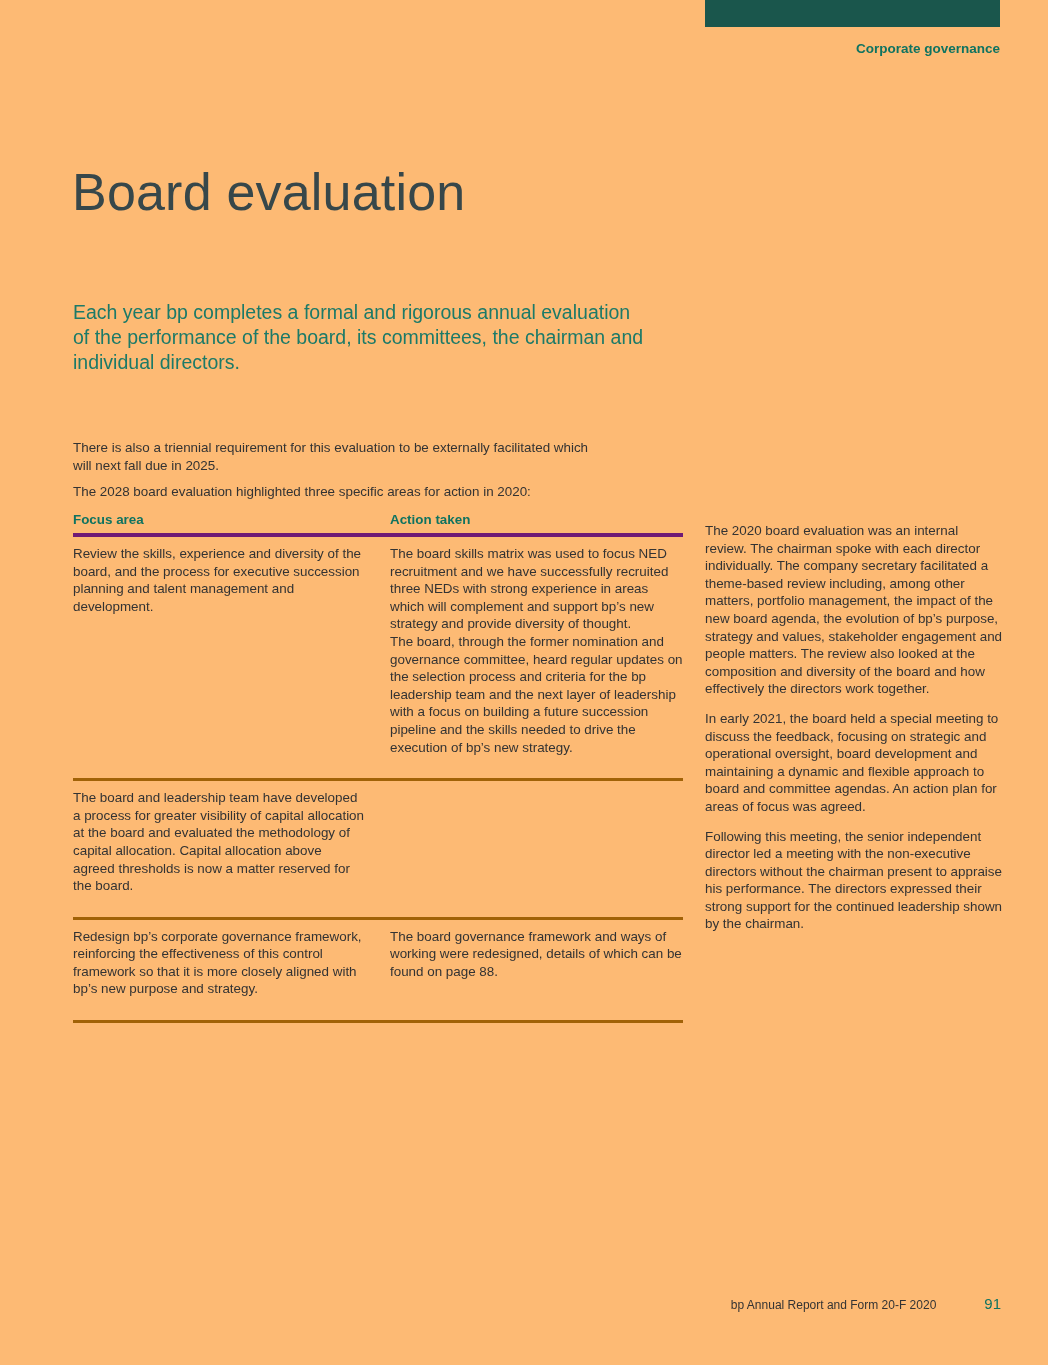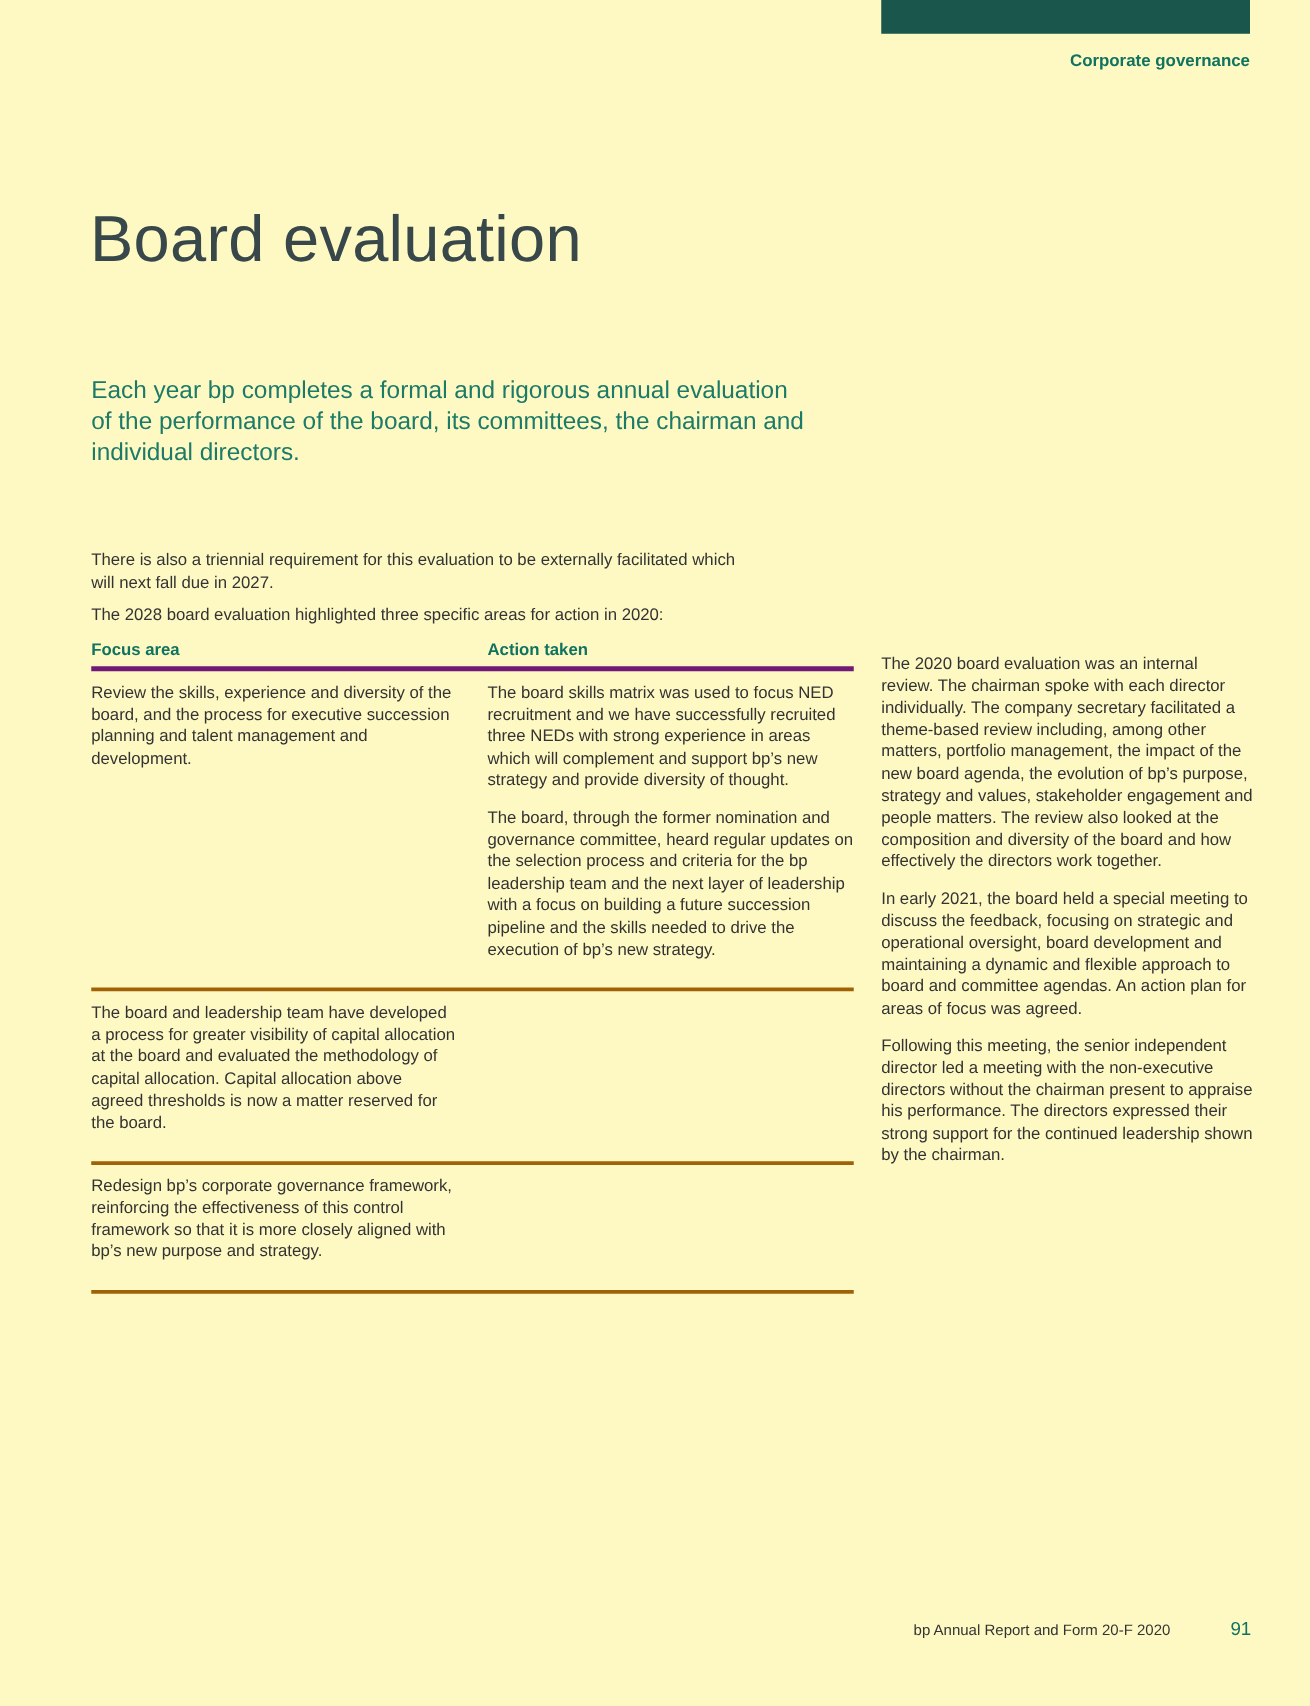--- a/index.html
+++ b/index.html
@@ -5,21 +5,21 @@
   * { margin: 0; padding: 0; box-sizing: border-box; }
   html, body { background: #ffffff; }
   body {
     font-family: "Liberation Sans", sans-serif;
     color: #333333;
   }
   .page {
     position: relative;
     width: 1048px;
     height: 1365px;
-    background: #fef9c3;
+    background: #fdba74;
     overflow: hidden;
   }
   .topbar {
     position: absolute;
     left: 705px;
     top: 0;
     width: 295px;
     height: 27px;
     background: #1a564c;
   }
@@ -85,21 +85,21 @@
     font-size: 13.4px;
   }
   .t-row {
     display: flex;
     padding-top: 8px;
     padding-bottom: 22px;
     border-bottom: 3px solid #a16207;
   }
   .t-col1 { width: 317px; padding-right: 22px; }
   .t-col2 { width: 293px; }
-  .t-row p { margin-bottom: 12px; }
+  .t-row p { margin-bottom: 0; }
   .t-row p:last-child { margin-bottom: 0; }
   .sidecol {
     position: absolute;
     left: 705px;
     top: 522px;
     width: 298px;
   }
   .sidecol p { margin-bottom: 12px; }
   .footer {
     position: absolute;
@@ -127,21 +127,21 @@
 <div class="page">
 
   <div class="topbar"></div>
 
   <div class="section-label">Corporate governance</div>
 
   <h1 class="title">Board evaluation</h1>
 
   <p class="intro">Each year bp completes a formal and rigorous annual evaluation of the performance of the board, its committees, the chairman and individual directors.</p>
 
-  <p class="body-text para1">There is also a triennial requirement for this evaluation to be externally facilitated which will next fall due in 2027.</p>
+  <p class="body-text para1">There is also a triennial requirement for this evaluation to be externally facilitated which will next fall due in 2025.</p>
 
   <p class="body-text para2">The 2028 board evaluation highlighted three specific areas for action in 2020:</p>
 
   <div class="fa-table">
 
     <div class="t-head">
       <div class="t-col1 th">Focus area</div>
       <div class="t-col2 th">Action taken</div>
     </div>
 
@@ -158,20 +158,23 @@
     <div class="t-row body-text">
       <div class="t-col2">
         <p>The board and leadership team have developed a process for greater visibility of capital allocation at the board and evaluated the methodology of capital allocation. Capital allocation above agreed thresholds is now a matter reserved for the board.</p>
       </div>
     </div>
 
     <div class="t-row body-text">
       <div class="t-col1">
         <p>Redesign bp’s corporate governance framework, reinforcing the effectiveness of this control framework so that it is more closely aligned with bp’s new purpose and strategy.</p>
       </div>
+      <div class="t-col2">
+        <p>The board governance framework and ways of working were redesigned, details of which can be found on page 88.</p>
+      </div>
     </div>
 
   </div>
 
   <div class="sidecol body-text">
     <p>The 2020 board evaluation was an internal review. The chairman spoke with each director individually. The company secretary facilitated a theme-based review including, among other matters, portfolio management, the impact of the new board agenda, the evolution of bp’s purpose, strategy and values, stakeholder engagement and people matters. The review also looked at the composition and diversity of the board and how effectively the directors work together.</p>
     <p>In early 2021, the board held a special meeting to discuss the feedback, focusing on strategic and operational oversight, board development and maintaining a dynamic and flexible approach to board and committee agendas. An action plan for areas of focus was agreed.</p>
     <p>Following this meeting, the senior independent director led a meeting with the non-executive directors without the chairman present to appraise his performance. The directors expressed their strong support for the continued leadership shown by the chairman.</p>
   </div>
 

